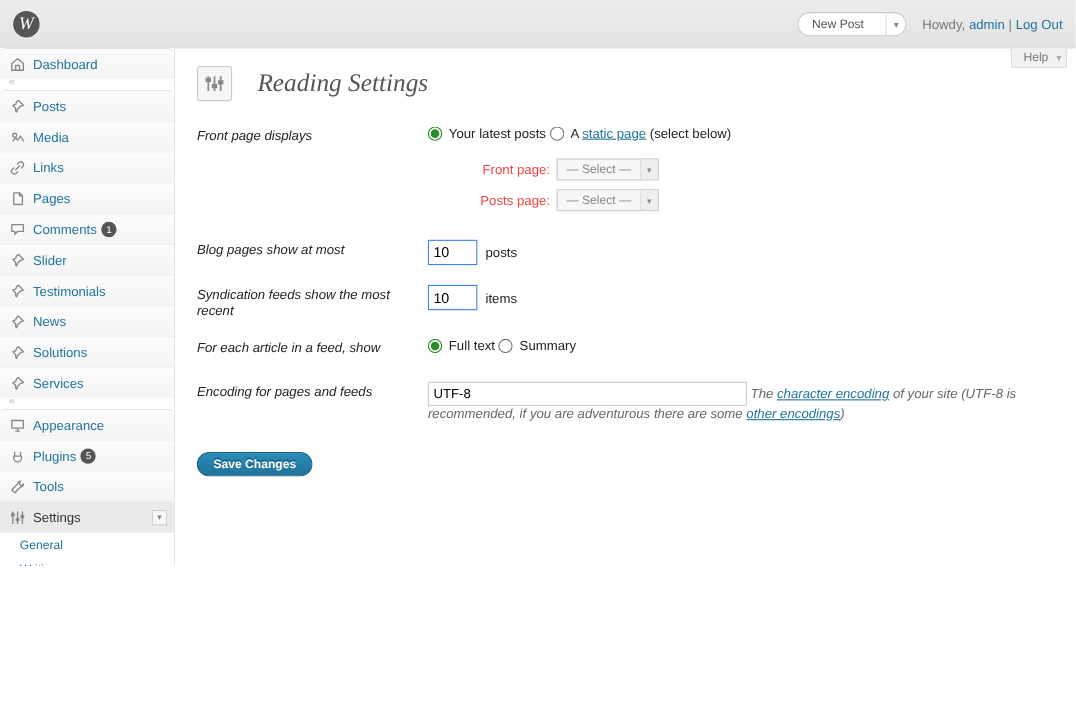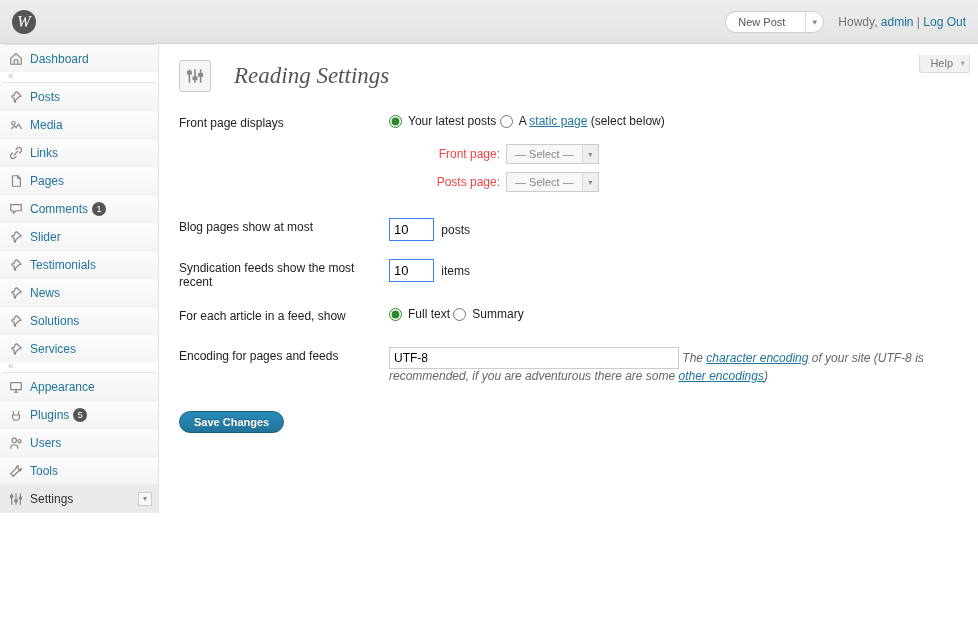--- a/index.html
+++ b/index.html
@@ -32,29 +32,29 @@
   li.open > a { background: #eaeaea; color: #333; font-weight: normal; }
   li.open > a .arrow { margin-left: auto; width: 14px; height: 14px; border: 1px solid #ccc; background: #f7f7f7; display: inline-flex; align-items: center; justify-content: center; font-size: 8px; color: #888; }
   .count { display: inline-block; min-width: 14px; text-align: center; background: #555; color: #fff; border-radius: 8px; font-size: 9px; line-height: 14px; padding: 0 4px; margin-left: 4px; }
   ul.sub { list-style: none; background: #fff; border-top: 1px solid #eee; }
   ul.sub li a { display: block; padding: 5px 8px 5px 18px; color: #21759b; text-decoration: none; font-size: 11px; }
   ul.sub li.current a { color: #333; font-weight: bold; }
   #adminmenu { overflow-y: auto; }
 
   
   #content { flex: 1; padding: 12px 20px 20px 20px; position: relative; overflow: hidden; }
-  .screen-help { position: absolute; top: 12px; right: 8px; }
+  .screen-help { position: absolute; top: 0; right: 8px; }
   .screen-help a { background: #f1f1f1; border: 1px solid #ddd; border-top: none; padding: 2px 16px 3px 10px; color: #777; text-decoration: none; font-size: 11px; border-radius: 0 0 3px 3px; position: relative; }
   .screen-help a::after { content: "▾"; font-size: 9px; position: absolute; right: 4px; top: 3px; color: #aaa; }
   h2.page-title { font-family: Georgia, "Times New Roman", serif; font-style: italic; font-weight: normal; font-size: 23px; color: #555; display: flex; align-items: center; padding: 4px 0 14px 0; gap: 15px; }
   h2.page-title .ticon { width: 32px; height: 32px; border: 1px solid #ccc; border-radius: 3px; background: #f5f5f5; margin-right: 8px; display: inline-flex; align-items: center; justify-content: center; }
   h2.page-title .ticon svg { width: 18px; height: 18px; color: #888; }
 
   table.form-table { width: 100%; border-collapse: collapse; font-family: "Lucida Grande", Verdana, sans-serif; }
-  table.form-table th { width: 210px; text-align: left; vertical-align: top; padding: 10px 10px 10px 0; font-weight: normal; color: #222; font-size: 12px; }
+  table.form-table th { width: 210px; text-align: left; vertical-align: top; padding: 10px 10px 10px 0; font-weight: normal; color: #222; font-size: 12px; font-style: italic; }
   table.form-table td { padding: 8px 0 10px 0; vertical-align: top; font-size: 12px; color: #222; }
   table.form-table td label { display: inline-flex; align-items: center; gap: 4px; }
   .indent { margin-left: 22px; margin-top: 8px; }
   .subrow { display: flex; align-items: center; margin-bottom: 8px; }
   .subrow .sl { width: 95px; text-align: right; padding-right: 6px; color: #ef4444; }
   .fake-select { display: inline-flex; align-items: center; border: 1px solid #ccc; background: #f7f7f7; color: #888; height: 20px; }
   .fake-select .sv { padding: 0 8px; font-size: 11px; }
   .fake-select .sa { width: 16px; border-left: 1px solid #ddd; background: #eee; height: 100%; display: flex; align-items: center; justify-content: center; font-size: 8px; }
   input.small-text { width: 45px; border: 1px solid #3b82f6; padding: 3px 4px; font-size: 13px; }
   input.regular-text { width: 290px; border: 1px solid #ccc; padding: 3px 4px; font-size: 12px; }
@@ -226,32 +226,20 @@
         </li>
         <li class="top">
           <a href="#">
             <span class="icon">
               <svg viewBox="0 0 16 16" stroke="currentColor" fill="none" stroke-width="1.4" stroke-linecap="round" stroke-linejoin="round">
                 <path d="M5 4v4M11 4v4M4 8h8v2a4 4 0 01-8 0z"></path>
               </svg>
             </span>
             <span>Plugins</span>
             <span class="count">5</span>
-          </a>
-        </li>
-        <li class="top">
-          <a href="#">
-            <span class="icon">
-              <svg viewBox="0 0 16 16" stroke="currentColor" fill="none" stroke-width="1.4" stroke-linecap="round" stroke-linejoin="round">
-                <circle cx="6" cy="5" r="2.5"></circle>
-                <path d="M2 14c0-3 2-4 4-4s4 1 4 4"></path>
-                <circle cx="12" cy="6" r="1.8"></circle>
-              </svg>
-            </span>
-            <span>Users</span>
           </a>
         </li>
         <li class="top">
           <a href="#">
             <span class="icon">
               <svg viewBox="0 0 16 16" stroke="currentColor" fill="none" stroke-width="1.4" stroke-linecap="round" stroke-linejoin="round">
                 <path d="M11 2a3 3 0 00-3 3l-6 6 3 3 6-6a3 3 0 003-3l-2 2-2-2z"></path>
               </svg>
             </span>
             <span>Tools</span>

